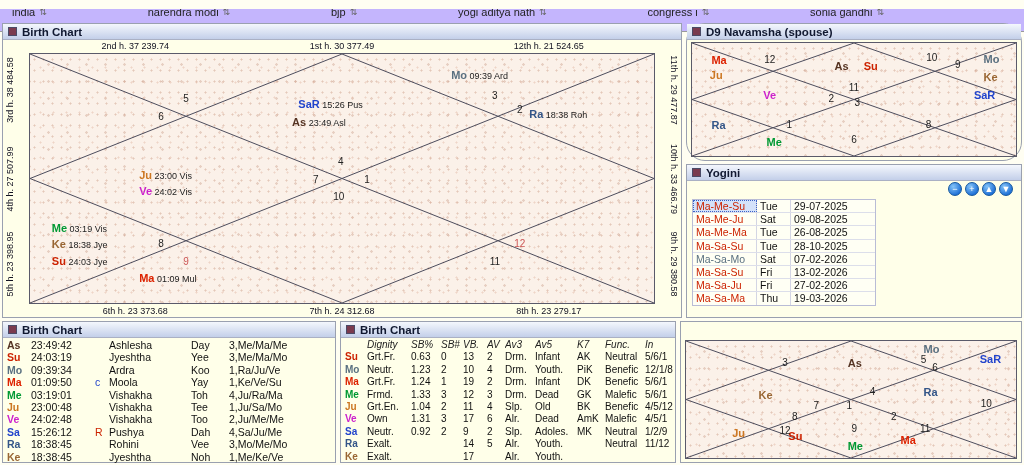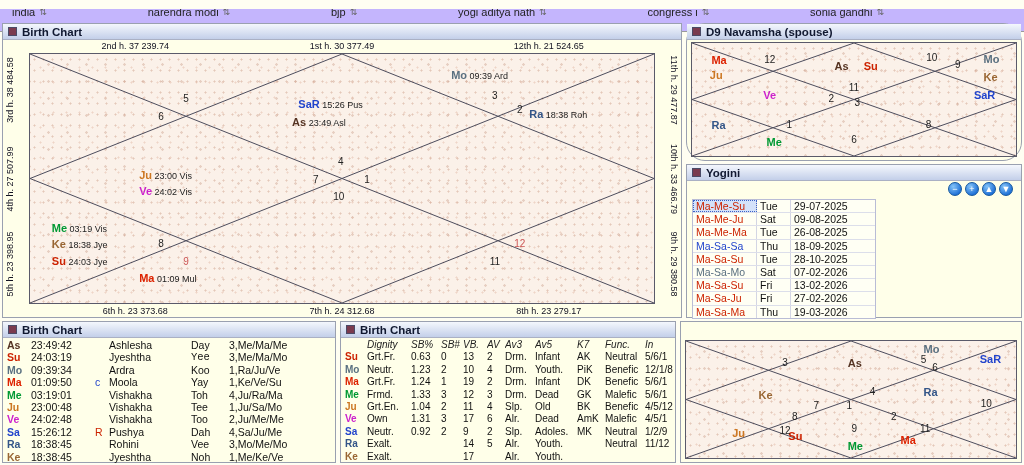--- a/index.html
+++ b/index.html
@@ -207,25 +207,20 @@
           <span class="td" style="width: 64px; color: rgb(204, 34, 0);">Ma-Me-Ju</span>
           <span class="td" style="width: 34px;">Sat</span>
           <span class="td" style="width: 84px;">09-08-2025</span>
         </div>
         <div class="tr">
           <span class="td" style="width: 64px; color: rgb(204, 34, 0);">Ma-Me-Ma</span>
           <span class="td" style="width: 34px;">Tue</span>
           <span class="td" style="width: 84px;">26-08-2025</span>
         </div>
         <div class="tr">
-          <span class="td" style="width: 64px; color: rgb(34, 68, 204);">Ma-Sa-Sa</span>
-          <span class="td" style="width: 34px;">Thu</span>
-          <span class="td" style="width: 84px;">18-09-2025</span>
-        </div>
-        <div class="tr">
           <span class="td" style="width: 64px; color: rgb(204, 34, 0);">Ma-Sa-Su</span>
           <span class="td" style="width: 34px;">Tue</span>
           <span class="td" style="width: 84px;">28-10-2025</span>
         </div>
         <div class="tr">
           <span class="td" style="width: 64px; color: rgb(90, 112, 128);">Ma-Sa-Mo</span>
           <span class="td" style="width: 34px;">Sat</span>
           <span class="td" style="width: 84px;">07-02-2026</span>
         </div>
         <div class="tr">
@@ -260,21 +255,21 @@
           <span class="td" style="width: 14px;"></span>
           <span class="td" style="width: 82px;">Ashlesha</span>
           <span class="td" style="width: 38px;">Day</span>
           <span class="td" style="width: 96px;">3,Me/Ma/Me</span>
         </div>
         <div class="tr">
           <span class="td" style="width: 24px; color: rgb(204, 34, 0); font-weight: 700;">Su</span>
           <span class="td" style="width: 64px;">24:03:19</span>
           <span class="td" style="width: 14px;"></span>
           <span class="td" style="width: 82px;">Jyeshtha</span>
-          <span class="td" style="width: 38px; font-family: Liberation Mono, monospace;">Yee</span>
+          <span class="td" style="width: 38px;">Yee</span>
           <span class="td" style="width: 96px;">3,Me/Ma/Mo</span>
         </div>
         <div class="tr">
           <span class="td" style="width: 24px; color: rgb(90, 112, 128); font-weight: 700;">Mo</span>
           <span class="td" style="width: 64px;">09:39:34</span>
           <span class="td" style="width: 14px;"></span>
           <span class="td" style="width: 82px;">Ardra</span>
           <span class="td" style="width: 38px;">Koo</span>
           <span class="td" style="width: 96px;">1,Ra/Ju/Ve</span>
         </div>

